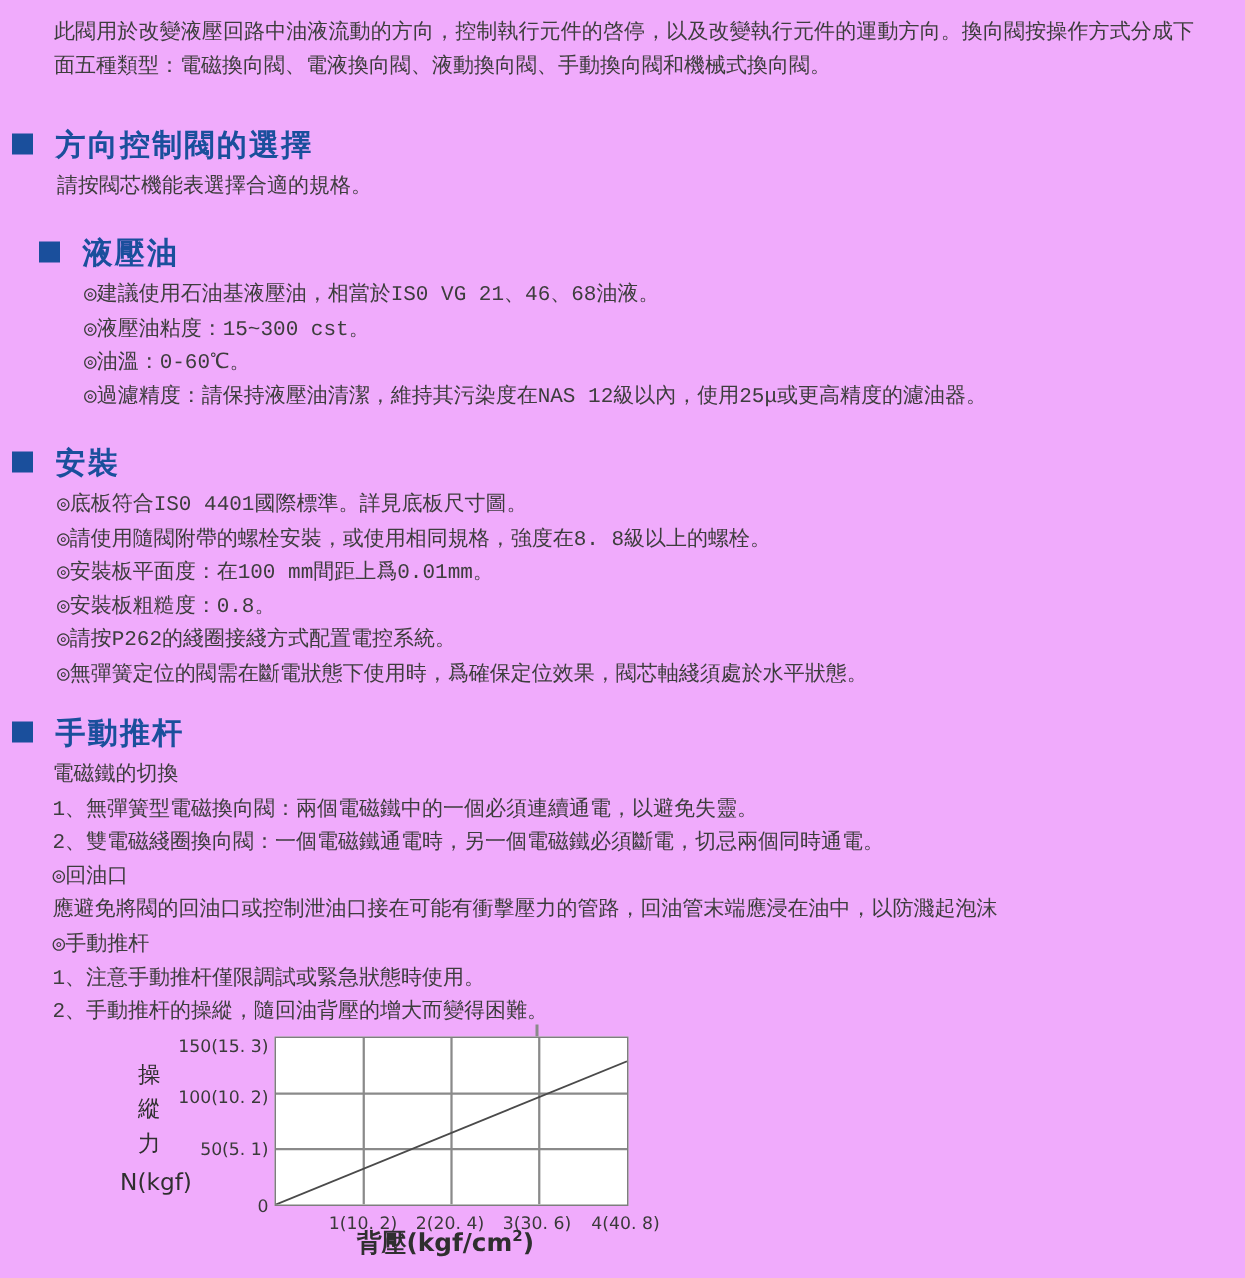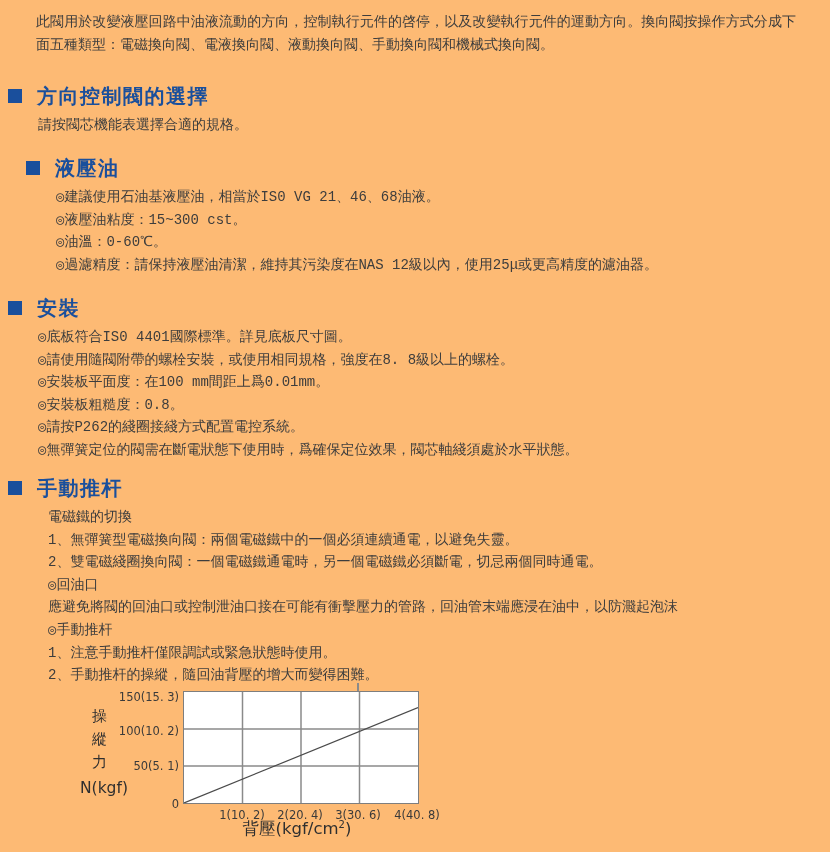--- a/index.html
+++ b/index.html
@@ -1,37 +1,37 @@
 <!DOCTYPE html>
 <html><head>
 <meta charset="utf-8">
 <style>
   html,body{margin:0;padding:0;background:#ffffff;}
   .page{
-    position:relative;width:830px;height:852px;background:#fdba74;overflow:hidden;
+    position:relative;width:830px;height:852px;background:#f0abfc;overflow:hidden;
     font-family:"DejaVu Sans",sans-serif;
   }
   
   .intro{
     position:absolute;left:36px;top:10px;width:760px;margin:0;
     font-size:14px;line-height:23px;color:#3d3d3d;text-align:justify;
   }
   
   .section{position:absolute;left:0;width:830px;}
   .sec1{top:84px;}
   .sec2{top:156px;margin-left:18px;}
   .sec3{top:296px;}
   .sec4{top:476px;}
   .heading{display:flex;align-items:center;margin-left:8px;height:24px;}
   .sq{width:14px;height:14px;background:#1a4f9c;margin-right:15px;flex:0 0 auto;}
   .heading-text{color:#1a4f9c;font-size:20px;font-weight:600;letter-spacing:1.5px;line-height:24px;}
   .lines{margin-top:6px;font-family:Liberation Mono, monospace;}
   .line{font-size:14px;color:#3d3d3d;line-height:22.6px;white-space:nowrap;}
   .body-std{margin-left:38px;}
-  .body-notes{margin-left:48px;}
+  .body-notes{margin-left:35px;}
   
   .figure{position:absolute;left:0;top:683px;width:830px;height:169px;}
   .plot{
     position:absolute;left:183px;top:8px;width:234px;height:111px;
     border:1.5px solid #7e7e7e;box-sizing:content-box;background:#ffffff;
   }
   .plot svg{display:block;width:234px;height:111px;}
   .tick-overshoot{position:absolute;left:357px;top:0;width:2px;height:9px;background:#8a8a8a;}
   .ytick{position:absolute;left:96px;width:83px;text-align:right;font-size:11.5px;color:#3a3a3a;white-space:nowrap;}
   .yt0{top:7px;}
@@ -40,21 +40,21 @@
   .yt3{top:114px;}
   .xtick{position:absolute;top:125px;width:90px;text-align:center;font-size:11.5px;color:#3a3a3a;white-space:nowrap;}
   .xt0{left:197px;}
   .xt1{left:255px;}
   .xt2{left:313px;}
   .xt3{left:372px;}
   .ylabel-cjk{position:absolute;left:92px;top:26px;display:flex;flex-direction:column;gap:8px;
     font-size:15px;color:#2f2f2f;line-height:15px;}
   .ylabel-unit{position:absolute;left:80px;top:96px;width:60px;font-size:15.5px;color:#2f2f2f;}
   .xlabel{position:absolute;left:197px;top:135px;width:200px;text-align:center;
-    font-size:16.5px;color:#2f2f2f;white-space:nowrap;}
+    font-size:16.5px;color:#2f2f2f;white-space:nowrap;font-weight:bold;}
   .xlabel sup{font-size:10px;}
 </style>
 </head>
 <body>
 
 <div class="page">
 
   <p class="intro">此閥用於改變液壓回路中油液流動的方向，控制執行元件的啓停，以及改變執行元件的運動方向。換向閥按操作方式分成下面五種類型：電磁換向閥、電液換向閥、液動換向閥、手動換向閥和機械式換向閥。</p>
 
   <div class="section sec1">

